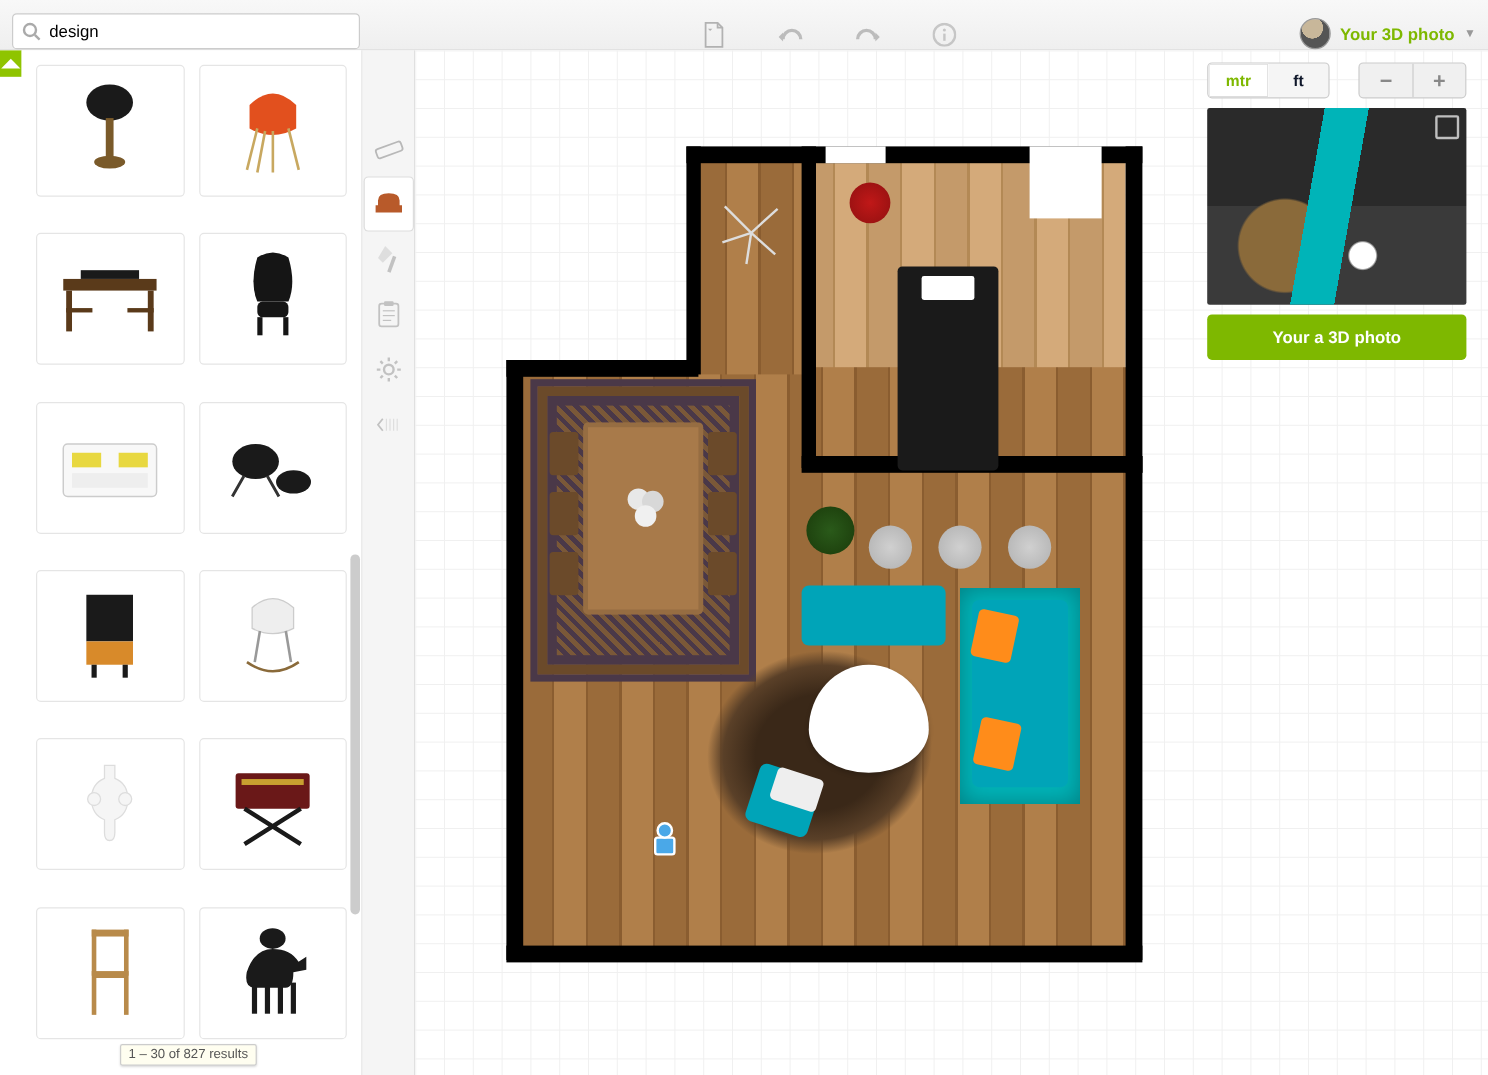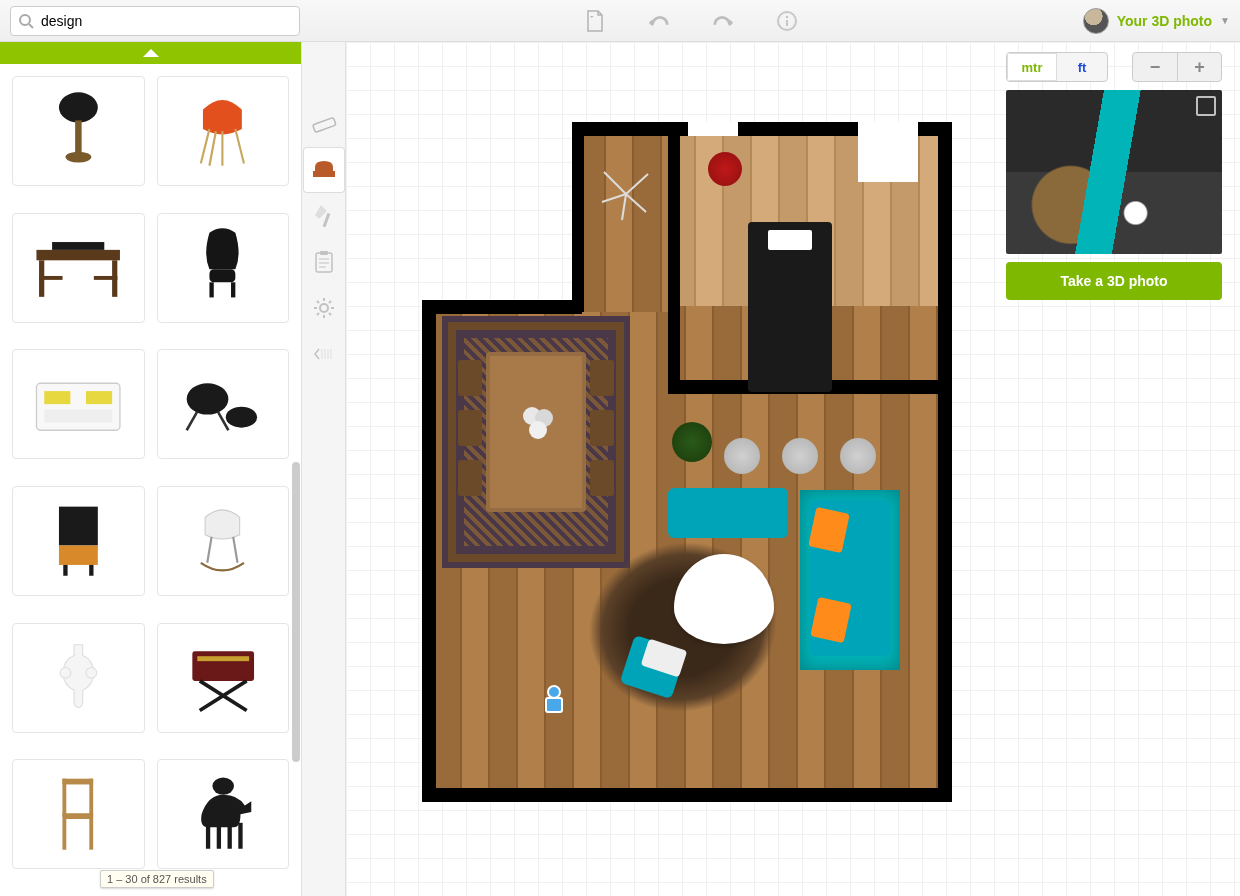--- a/index.html
+++ b/index.html
@@ -1,34 +1,34 @@
 <!DOCTYPE html>
 <html><head>
 <meta charset="utf-8">
 <style>
   * { box-sizing: border-box; margin: 0; padding: 0; }
   html, body { width: 1240px; height: 896px; font-family: Arial, Helvetica, sans-serif; background: #fafafa; overflow: hidden; }
   
   
-  .topbar { height: 42px; background: linear-gradient(#f8f8f8,#efefef); border-bottom: 1px solid #ddd; display: flex; align-items: center; padding: 0 10px; }
+  .topbar { height: 42px; background: linear-gradient(#f8f8f8,#efefef); border-bottom: 1px solid #ddd; display: flex; align-items: flex-end; padding: 0 10px; }
   .search-wrap { position: relative; width: 290px; }
   .search-wrap svg { position: absolute; left: 8px; top: 7px; }
   .search-input { width: 100%; height: 30px; border: 1px solid #ccc; border-radius: 4px; padding: 0 10px 0 30px; font-size: 14px; background: #fff; }
   .top-center { flex: 1; display: flex; justify-content: center; gap: 40px; align-items: center; }
   .top-icon { width: 24px; height: 24px; display: flex; align-items: center; justify-content: center; cursor: pointer; opacity: .6; }
   .top-right { display: flex; align-items: center; gap: 8px; cursor: pointer; }
   .avatar { width: 26px; height: 26px; border-radius: 50%; background: radial-gradient(circle at 40% 30%, #c8b79a 40%, #555 41%); border:1px solid #999; }
   .rooms-label { color: #7eb800; font-weight: bold; font-size: 14px; }
   .dropdown-caret { color: #999; font-size: 10px; }
   
   
   .main { display: flex; height: calc(100% - 42px); }
   
   
-  .sidebar { width: 302px; display: flex; flex-direction: column; background: #fff; border-right: 1px solid #e0e0e0; position: relative;}
+  .sidebar { width: 302px; display: flex; flex-direction: row; background: #fff; border-right: 1px solid #e0e0e0; position: relative;}
   .sidebar-collapse { height: 22px; background: #8fc400; display: flex; align-items: center; justify-content: center; cursor: pointer; }
   .sidebar-collapse svg path { fill: #fff; }
   .item-grid { flex: 1; overflow-y: auto; padding: 12px; display: grid; grid-template-columns: 1fr 1fr; gap: 12px; background:#fff;}
   .item-card { border: 1px solid #e5e5e5; border-radius: 4px; height: 110px; display: flex; align-items: center; justify-content: center; background: #fff; cursor: grab; }
   .item-card svg { max-width: 80%; max-height: 80%; }
   .scrollbar-fake { position:absolute; right:1px; top:420px; width:8px; height:300px; background:#ccc; border-radius:4px;}
   .result-tooltip { position:absolute; bottom:8px; left:100px; background:#fffef0; border:1px solid #ccc; padding:2px 6px; font-size:11px; color:#555; border-radius:2px; box-shadow:0 1px 2px rgba(0,0,0,.15);}
   
   
   .toolstrip { width: 44px; background: #f5f5f5; border-right:1px solid #e0e0e0; padding-top:60px; display:flex; flex-direction:column; align-items:center; gap:2px;}
@@ -63,21 +63,21 @@
   .hide-rug{position:absolute;background:radial-gradient(ellipse,#3a2818 40%,#5a4028 60%,transparent 70%);border-radius:50%;}
   .plant{position:absolute;background:radial-gradient(#2a5a1a,#1a3a0a);border-radius:50%;}
   .pouf{position:absolute;background:radial-gradient(#d0d0d0,#b0b0b0);border-radius:50%;}
   .stool-red{position:absolute;background:radial-gradient(#c01818,#901010);border-radius:50%;}
   .person{position:absolute;width:32px;height:36px;}
   
   
   .right-panel { position:absolute; right:18px; top:10px; width:216px; display:flex; flex-direction:column; gap:8px;}
   .unit-zoom-row { display:flex; justify-content:space-between;}
   .unit-toggle { display:flex; border:1px solid #ccc; border-radius:4px; overflow:hidden; background:#f5f5f5;}
-  .unit-btn { width:50px; height:28px; display:flex; align-items:center; justify-content:center; font-size:13px; font-weight:bold; cursor:pointer; color:#1d4ed8;}
+  .unit-btn { width:50px; height:28px; display:flex; align-items:center; justify-content:center; font-size:13px; font-weight:bold; cursor:pointer; color:#0f172a;}
   .unit-btn.active { background:#fff; color:#7eb800; box-shadow:inset 0 0 0 1px #ddd;}
   .zoom-box { display:flex; border:1px solid #ccc; border-radius:4px; overflow:hidden; background:#f0f0f0;}
   .zoom-btn { width:44px; height:28px; display:flex; align-items:center; justify-content:center; cursor:pointer; font-size:18px; font-weight:bold; color:#888;}
   .zoom-btn + .zoom-btn { border-left:1px solid #ccc;}
   .preview-3d { width:216px; height:164px; background:linear-gradient(#2a2a2a 50%,#3a3a3a 50%); position:relative; border-radius:2px; overflow:hidden;}
   .preview-3d::after{content:'';position:absolute;inset:0;background:
     linear-gradient(100deg,transparent 40%,#00b4b8 40% 55%,transparent 55%),
     radial-gradient(circle at 30% 70%,#8a6a3a 20%,transparent 21%),
     radial-gradient(circle at 60% 75%,#fff 6%,transparent 7%);}
   .expand-icon{position:absolute;top:6px;right:6px;width:20px;height:20px;border:2px solid rgba(255,255,255,.7);border-radius:2px;cursor:pointer;}
@@ -392,17 +392,17 @@
           <div class="unit-btn">ft</div>
         </div>
         <div class="zoom-box">
           <div class="zoom-btn">−</div>
           <div class="zoom-btn">+</div>
         </div>
       </div>
       <div class="preview-3d">
         <div class="expand-icon"></div>
       </div>
-      <button class="take-photo-btn">Take a 3D photo</button>
+      <button class="take-photo-btn">Your a 3D photo</button>
     </div>
   </div>
 
 </div>
 
 </body></html>

